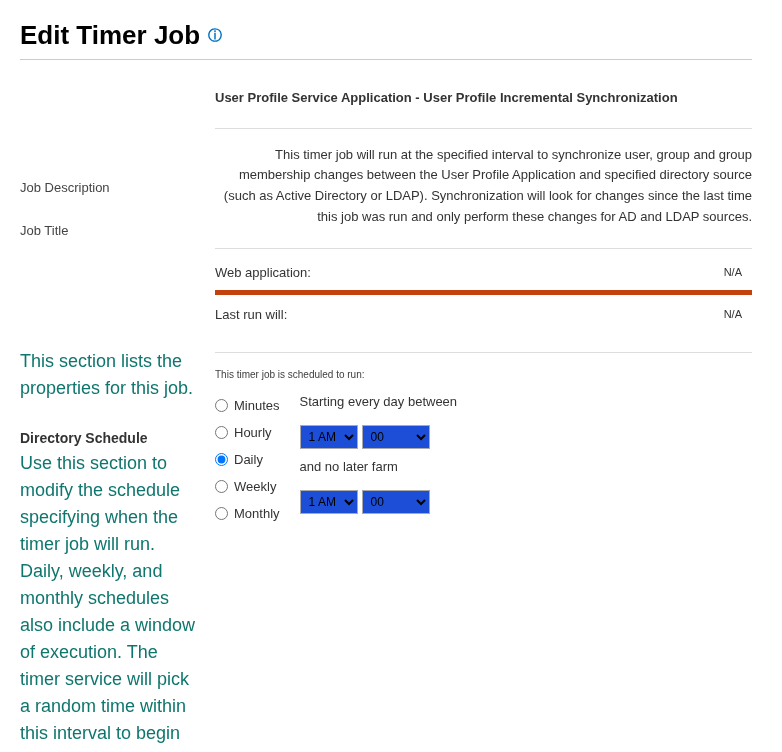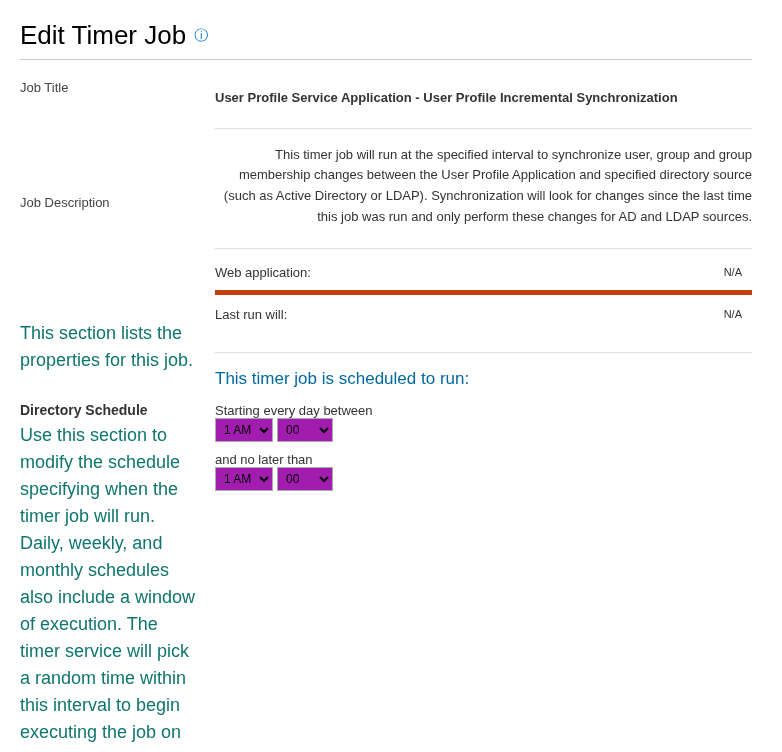--- a/index.html
+++ b/index.html
@@ -13,21 +13,21 @@
       font-size: 13px;
       color: #333;
       background: #fff;
       width: 782px;
       min-height: 752px;
       padding: 20px 30px 20px 20px;
     }
 
     .page-title {
       font-size: 26px;
-      font-weight: 400;
+      font-weight: 700;
       color: #000;
       border-bottom: 1px solid #ccc;
       padding-bottom: 8px;
       margin-bottom: 20px;
       display: flex;
       align-items: center;
       gap: 8px;
     }
 
     .page-title .info-icon {
@@ -108,22 +108,22 @@
       color: #333;
       text-align: left;
       padding-right: 10px;
     }
 
     .schedule-section {
       margin-top: 0;
     }
 
     .schedule-header {
-      font-size: 17px;
-      color: #0369a1;
+      font-size: 10px;
+      color: #404040;
       margin-bottom: 14px;
     }
 
     .schedule-grid {
       display: flex;
       gap: 20px;
     }
 
     .radio-col {
       display: flex;
@@ -151,49 +151,49 @@
 
     .time-settings {
       display: flex;
       flex-direction: column;
       gap: 10px;
     }
 
     .time-row {
       display: flex;
       flex-direction: column;
-      gap: 0;
+      gap: 16px;
     }
 
     .time-label {
       font-size: 13px;
       color: #333;
     }
 
     .time-controls {
       display: flex;
       align-items: center;
       gap: 4px;
     }
 
     select {
       font-size: 12px;
       padding: 2px 4px;
       border: 1px solid #aaa;
-      background: #a21caf;
+      background: #1d4ed8;
       height: 24px;
       cursor: pointer;
     }
 
     .select-hour {
       width: 58px;
     }
 
     .select-min {
-      width: 56px;
+      width: 68px;
     }
 
     .divider {
       border: none;
       border-top: 1px solid #ddd;
       margin: 16px 0;
     }
 
     .right-section {
       margin-bottom: 20px;
@@ -204,26 +204,26 @@
 
 <h1 class="page-title">
   <span>Edit Timer Job</span>
   <span class="info-icon">ⓘ</span>
 </h1>
 
 <div class="main-content">
 
   <div class="left-panel">
 
+    <div class="section" style="margin-top: 100px;">
+      <div class="section-label">Job Description</div>
+    </div>
+
     <div class="section">
       <div class="section-label">Job Title</div>
-    </div>
-
-    <div class="section" style="margin-top: 100px;">
-      <div class="section-label">Job Description</div>
     </div>
 
     <div class="section" style="margin-top: 110px;">
       <div class="section-desc">This section lists the properties for this job.</div>
     </div>
 
     <div class="section">
       <div class="section-title">Directory Schedule</div>
       <div class="section-desc">Use this section to modify the schedule specifying when the timer job will run. Daily, weekly, and monthly schedules also include a window of execution. The timer service will pick a random time within this interval to begin executing the job on each applicable server. This feature is appropriate for high-load jobs which run on multiple servers on the farm. Running this type of job on all the servers simultaneously might place an unreasonable load on the farm. To specify an exact starting time, set the beginning and ending times of the interval to the same value.</div>
     </div>
@@ -252,20 +252,42 @@
         <div class="property-label">Last run will:</div>
         <div class="property-value">N/A</div>
       </div>
     </div>
 
     <hr class="divider">
 
     <div class="schedule-section">
       <div class="schedule-header">This timer job is scheduled to run:</div>
       <div class="schedule-grid">
+        <div class="radio-col">
+          <label class="radio-item">
+            <input type="radio" name="schedule" value="Minutes" style="">
+            <span class="radio-label">Minutes</span>
+          </label>
+          <label class="radio-item">
+            <input type="radio" name="schedule" value="Hourly" style="">
+            <span class="radio-label">Hourly</span>
+          </label>
+          <label class="radio-item">
+            <input type="radio" name="schedule" value="Daily" checked="" style="">
+            <span class="radio-label">Daily</span>
+          </label>
+          <label class="radio-item">
+            <input type="radio" name="schedule" value="Weekly" style="">
+            <span class="radio-label">Weekly</span>
+          </label>
+          <label class="radio-item">
+            <input type="radio" name="schedule" value="Monthly" style="">
+            <span class="radio-label">Monthly</span>
+          </label>
+        </div>
 
         <div class="time-settings">
           <div class="time-row">
             <div class="time-label">Starting every day between</div>
             <div class="time-controls">
               <select class="select-hour">
                 <option value="12 AM">12 AM</option>
                 <option value="1 AM" selected="">1 AM</option>
                 <option value="2 AM">2 AM</option>
                 <option value="3 AM">3 AM</option>
@@ -278,21 +300,21 @@
                 <option value="05">05</option>
                 <option value="10">10</option>
                 <option value="15">15</option>
                 <option value="30">30</option>
                 <option value="45">45</option>
               </select>
             </div>
           </div>
 
           <div class="time-row">
-            <div class="time-label">and no later than</div>
+            <div class="time-label">and no later farm</div>
             <div class="time-controls">
               <select class="select-hour">
                 <option value="12 AM">12 AM</option>
                 <option value="1 AM" selected="">1 AM</option>
                 <option value="2 AM">2 AM</option>
                 <option value="3 AM">3 AM</option>
                 <option value="4 AM">4 AM</option>
                 <option value="5 AM">5 AM</option>
                 <option value="6 AM">6 AM</option>
               </select>

